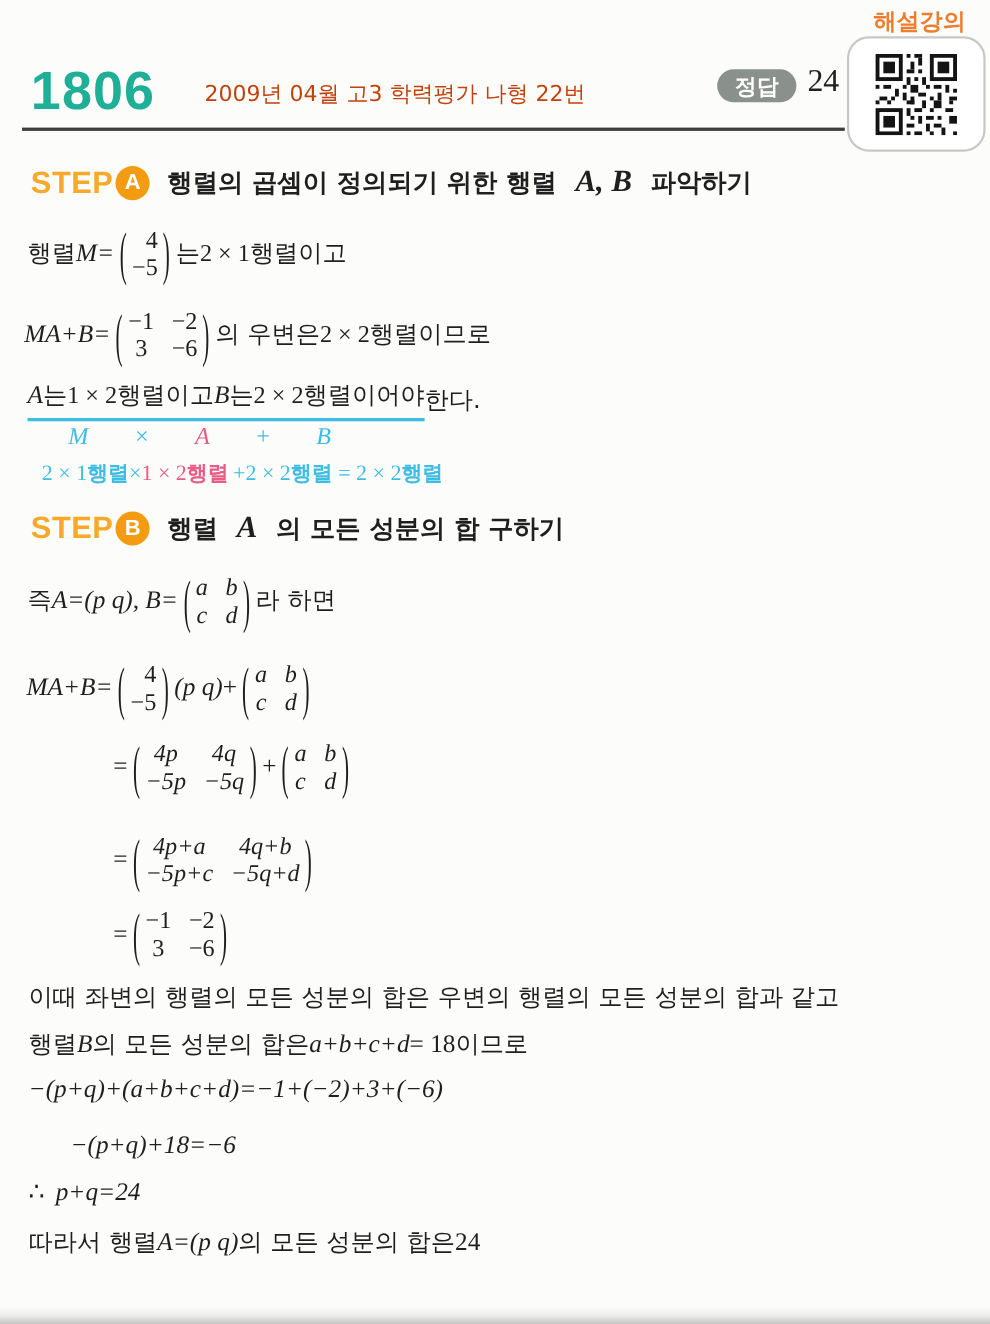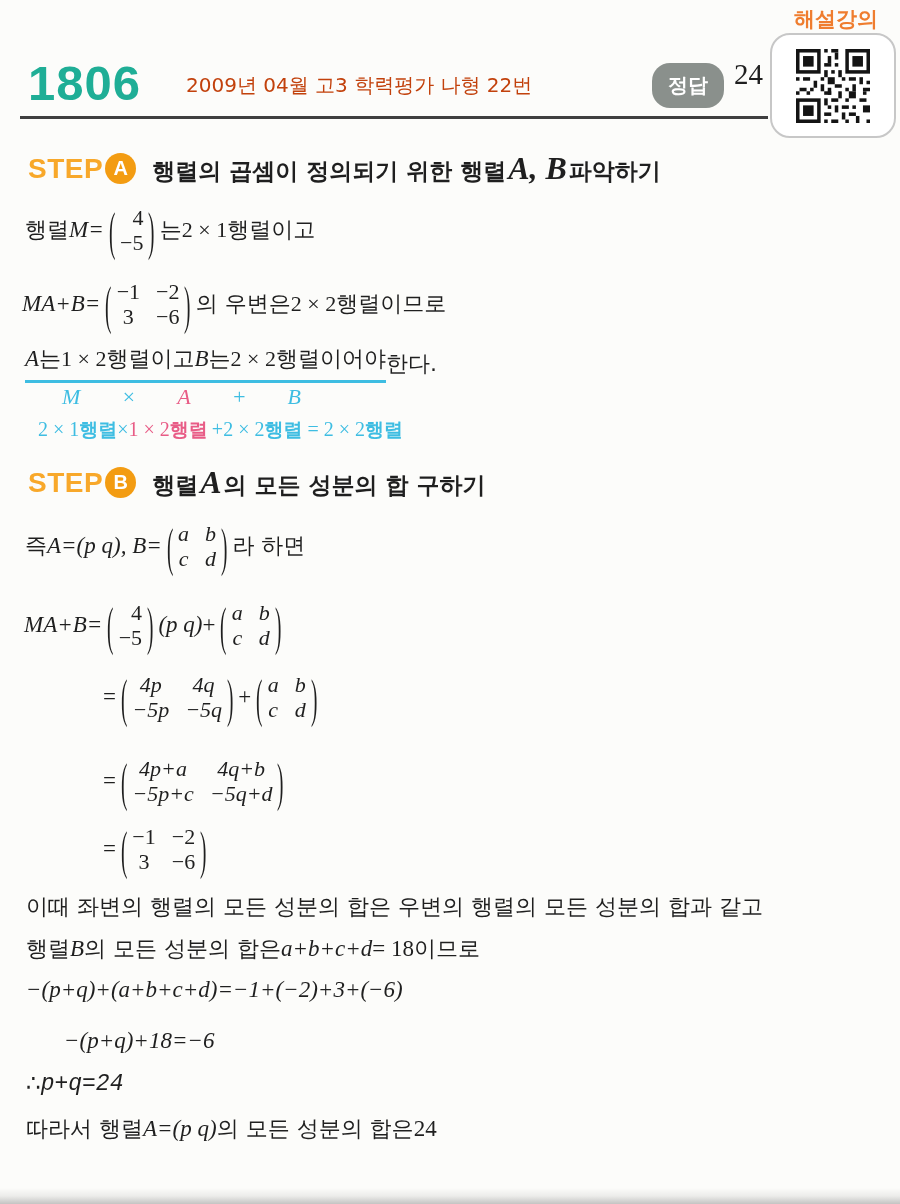--- a/index.html
+++ b/index.html
@@ -10,36 +10,36 @@
   .abs{position:absolute;}
   .line{position:absolute;display:flex;align-items:center;font-size:22px;white-space:nowrap;}
   .kr{font-family:"DejaVu Sans","Liberation Sans",sans-serif;}
   .mi{font-family:"Liberation Serif",serif;font-style:italic;}
   .mn{font-family:"Liberation Serif",serif;font-style:normal;}
   .big{font-size:23px;}
   
   .prob-num{left:28px;top:42px;font-size:49px;font-weight:bold;color:var(--teal);
         font-family:"Liberation Sans",sans-serif;letter-spacing:1px;margin-top:13px;}
   .source{left:186px;top:72px;font-size:20px;color:#c2410c;}
-  .answer-pill{left:652px;top:63px;width:72px;height:45px;border-radius:18px;background:var(--answer_pill);
+  .answer-pill{left:652px;top:63px;width:72px;height:30px;border-radius:18px;background:var(--answer_pill);
         display:flex;align-items:center;justify-content:center;color:#fff;font-weight:bold;font-size:20px;}
   .answer-val{left:734px;top:58px;font-size:29px;font-family:"Liberation Serif",serif;}
   .rule{left:20px;top:116px;width:748px;height:3px;background:var(--rule);}
   .qr-label{left:794px;top:5px;font-size:21px;font-weight:bold;color:var(--lecture);}
   .qr-box{left:770px;top:33px;width:122px;height:101px;background:#fff;border:2px solid #c7c7c7;
         border-radius:20px;display:flex;align-items:center;justify-content:center;}
   
   .step-head{position:absolute;display:flex;align-items:center;}
   .step-word{color:var(--step_text);font-weight:bold;font-size:28px;letter-spacing:.5px;
         font-family:"Liberation Sans",sans-serif;}
   .step-badge{width:31px;height:31px;border-radius:50%;background:var(--step_badge);color:#fff;
         font-weight:bold;font-size:20px;display:flex;align-items:center;justify-content:center;margin-left:2px;
         font-family:"Liberation Sans",sans-serif;}
   .step-title{font-size:23px;font-weight:bold;margin-left:16px;display:flex;align-items:baseline;}
-  .step-title .mi{font-weight:600;font-size:32px;margin:0 2px;}
+  .step-title .mi{font-weight:600;font-size:28px;margin:0 17px;}
   
   .matrix{display:inline-flex;align-items:center;margin:0 3px;}
   .cells{display:grid;column-gap:16px;line-height:1.14;font-size:22px;padding:0 3px;text-align:center;}
   .cells.c1{grid-template-columns:auto;text-align:right;}
   .cells.c2{grid-template-columns:auto auto;}
   .cells.up{font-family:"Liberation Serif",serif;}
   .cells.it{font-family:"Liberation Serif",serif;font-style:italic;}
   .paren{font-family:"Liberation Serif",serif;font-style:normal;font-size:31px;line-height:1;
         display:inline-block;transform:scale(.62,1.72);font-weight:400;}
   
@@ -332,21 +332,21 @@
   <div class="line mi big" style="left:26px;top:977px;">
       <span>−(p+q)+(a+b+c+d)=−1+(−2)+3+(−6)</span>
     </div>
 
   <div class="line mi big" style="left:26px;top:1028px;margin-left:38px;">
       <span>−(p+q)+18=−6</span>
     </div>
 
   <div class="line" style="left:26px;top:1070px;">
     <span class="mn big">∴ </span>
-    <span class="mi big" style="margin-left:0;font-family:Liberation Mono, monospace;">p+q=24</span>
+    <span class="mi big" style="margin-left:10px;">p+q=24</span>
   </div>
 
   <div class="line" style="left:26px;top:1112px;height:34px;">
     <span class="kr">따라서 행렬 </span>
     <span class="mi big">A=(p q)</span>
     <span class="kr">의 모든 성분의 합은 </span>
     <span class="mn big">24</span>
   </div>
 
 </div>

